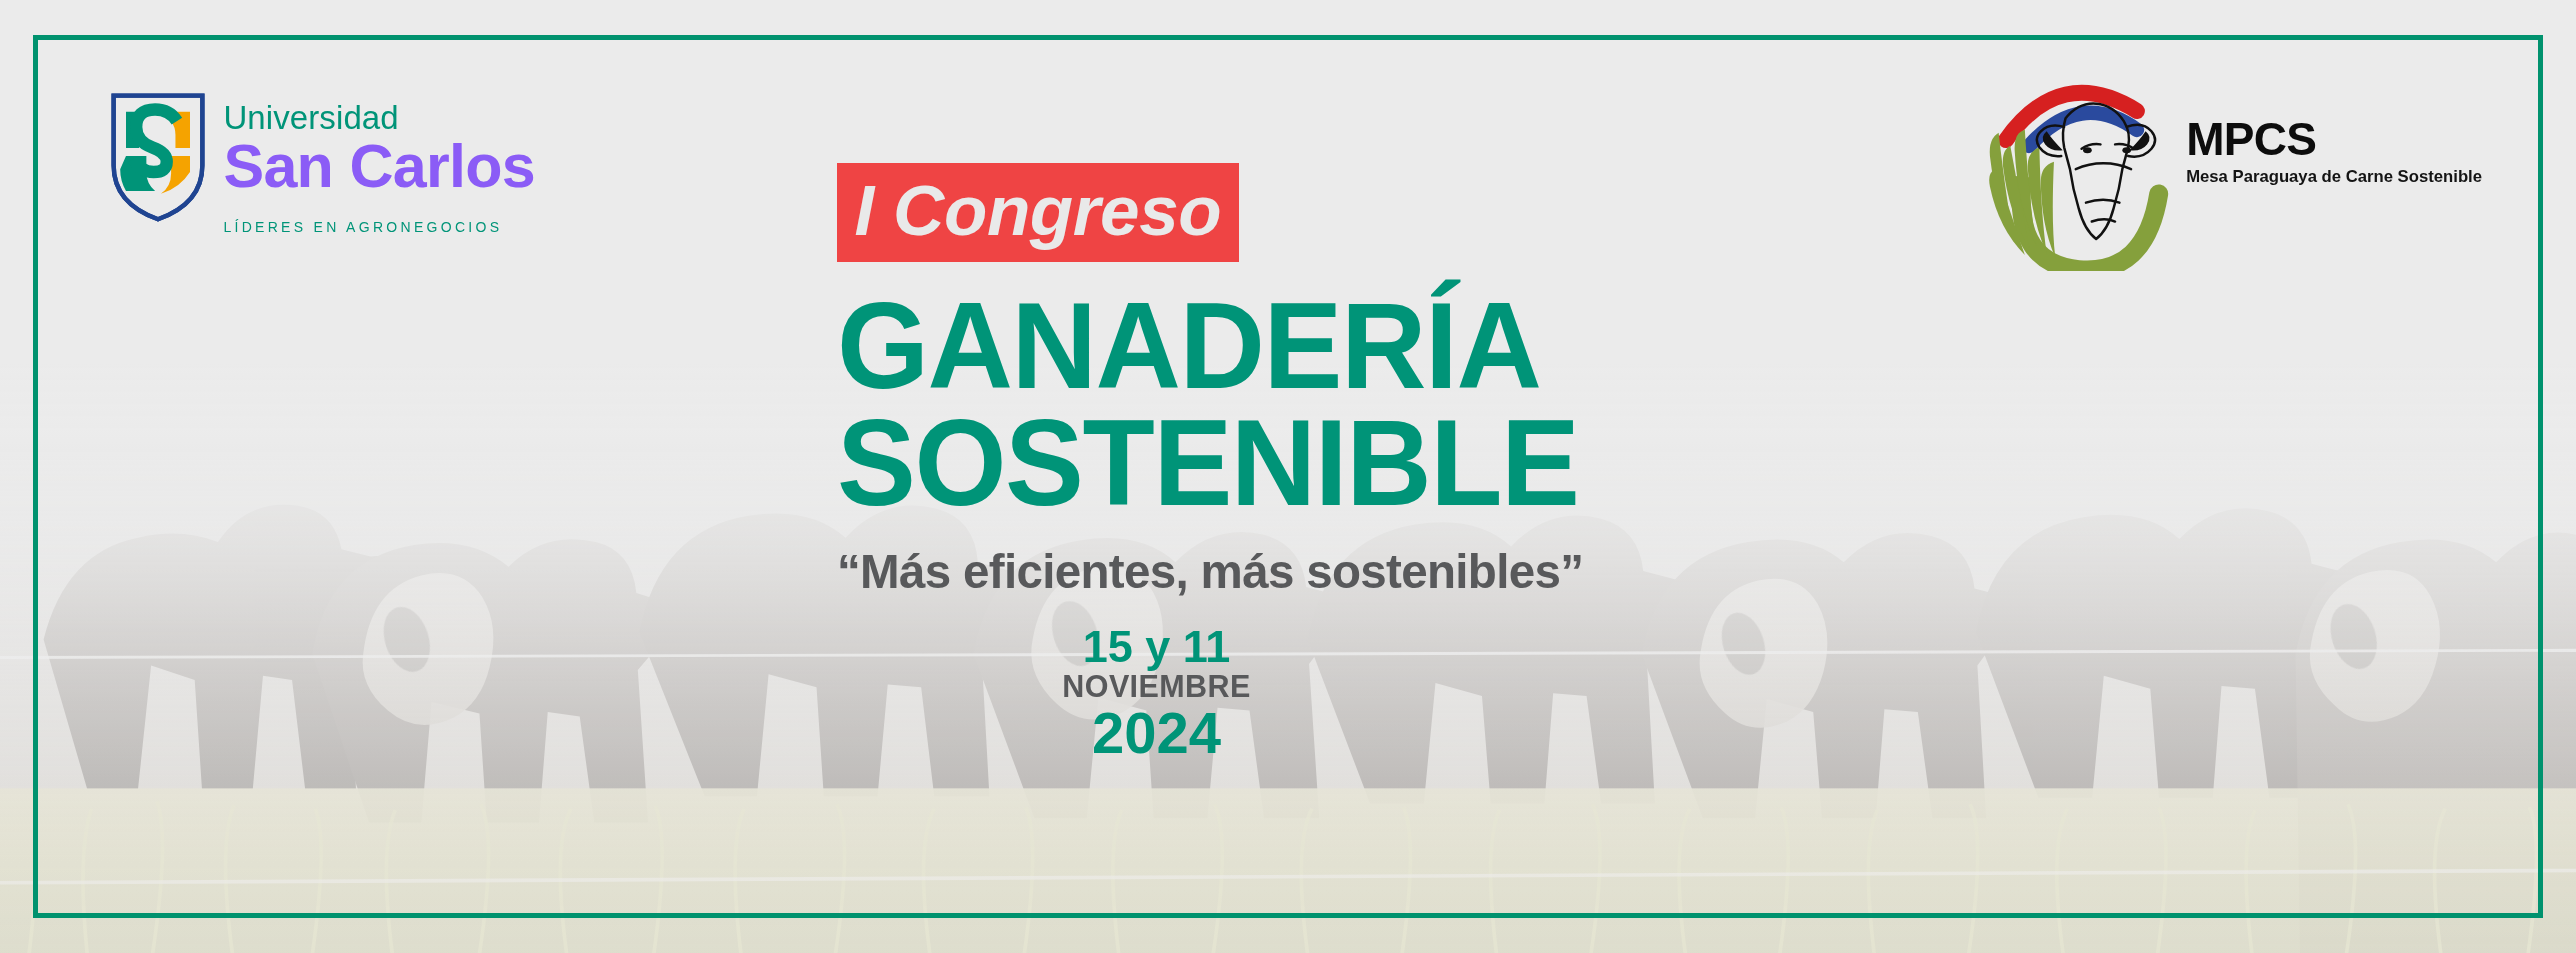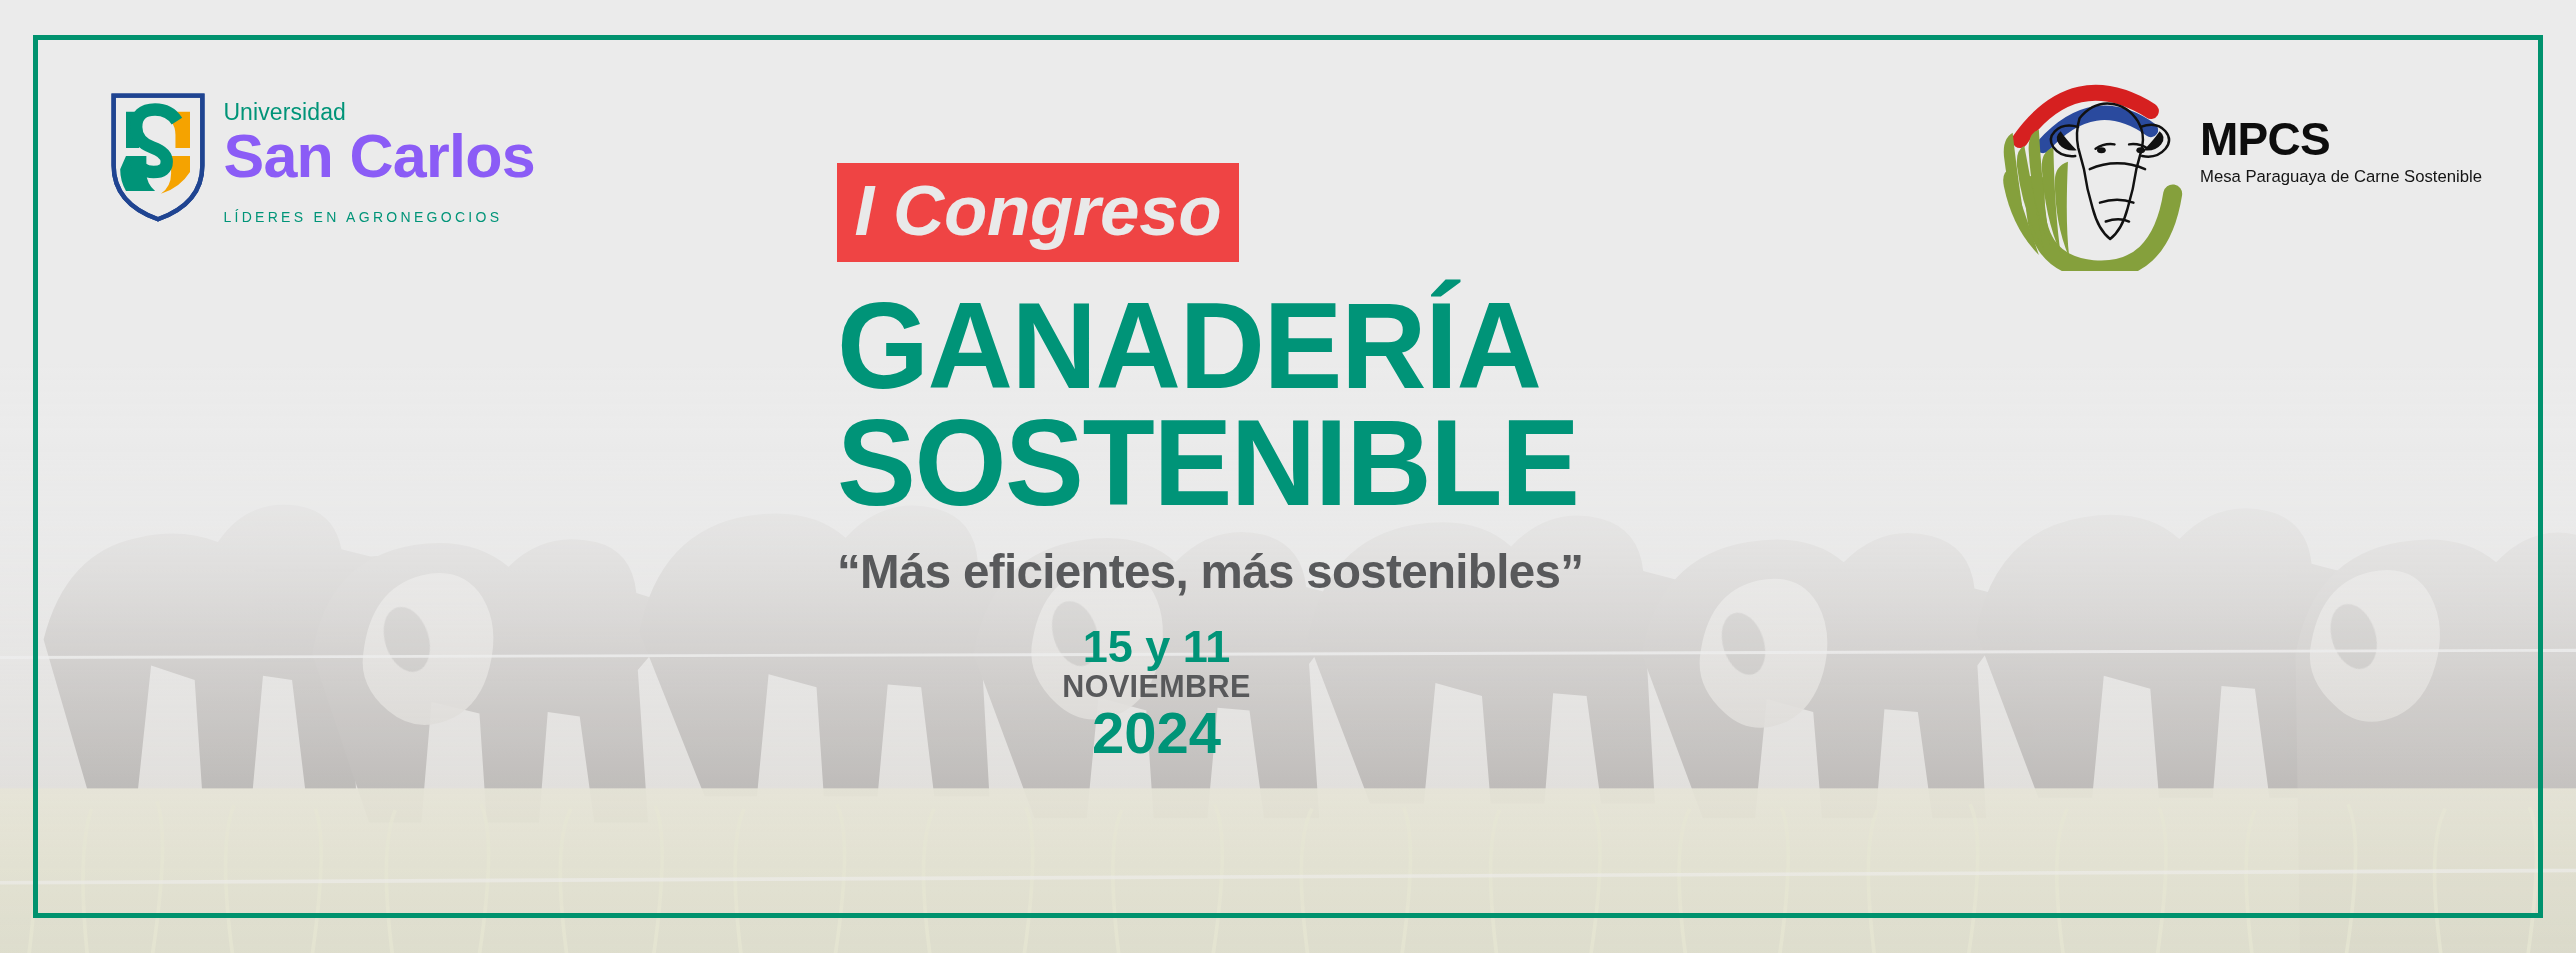--- a/index.html
+++ b/index.html
@@ -61,21 +61,21 @@
     left: 110px;
     top: 92px;
     display: flex;
     align-items: flex-start;
     gap: 17.4px;
   }
   .usc-shield { width: 96px; height: 131px; flex: 0 0 auto; }
   .usc-words { padding-top: 8.7px; }
   .usc-universidad {
     color: #009478;
-    font-size: 23px;
+    font-size: 33px;
     font-weight: 400;
     line-height: 1;
     letter-spacing: 0.1px;
     white-space: nowrap;
   }
   .usc-sancarlos {
     color: #8b5cf6;
     font-size: 61px;
     font-weight: 700;
     line-height: 0.98;
@@ -106,21 +106,21 @@
   .mpcs-title {
     color: #0d0d0d;
     font-size: 46px;
     font-weight: 700;
     line-height: 0.92;
     letter-spacing: -0.7px;
   }
   .mpcs-sub {
     color: #141414;
     font-size: 16.7px;
-    font-weight: 400;
+    font-weight: 700;
     margin-top: 5.8px;
     letter-spacing: 0px;
     white-space: nowrap;
   }
 
   
   .center {
     position: absolute;
     left: 837px;
     top: 163px;

